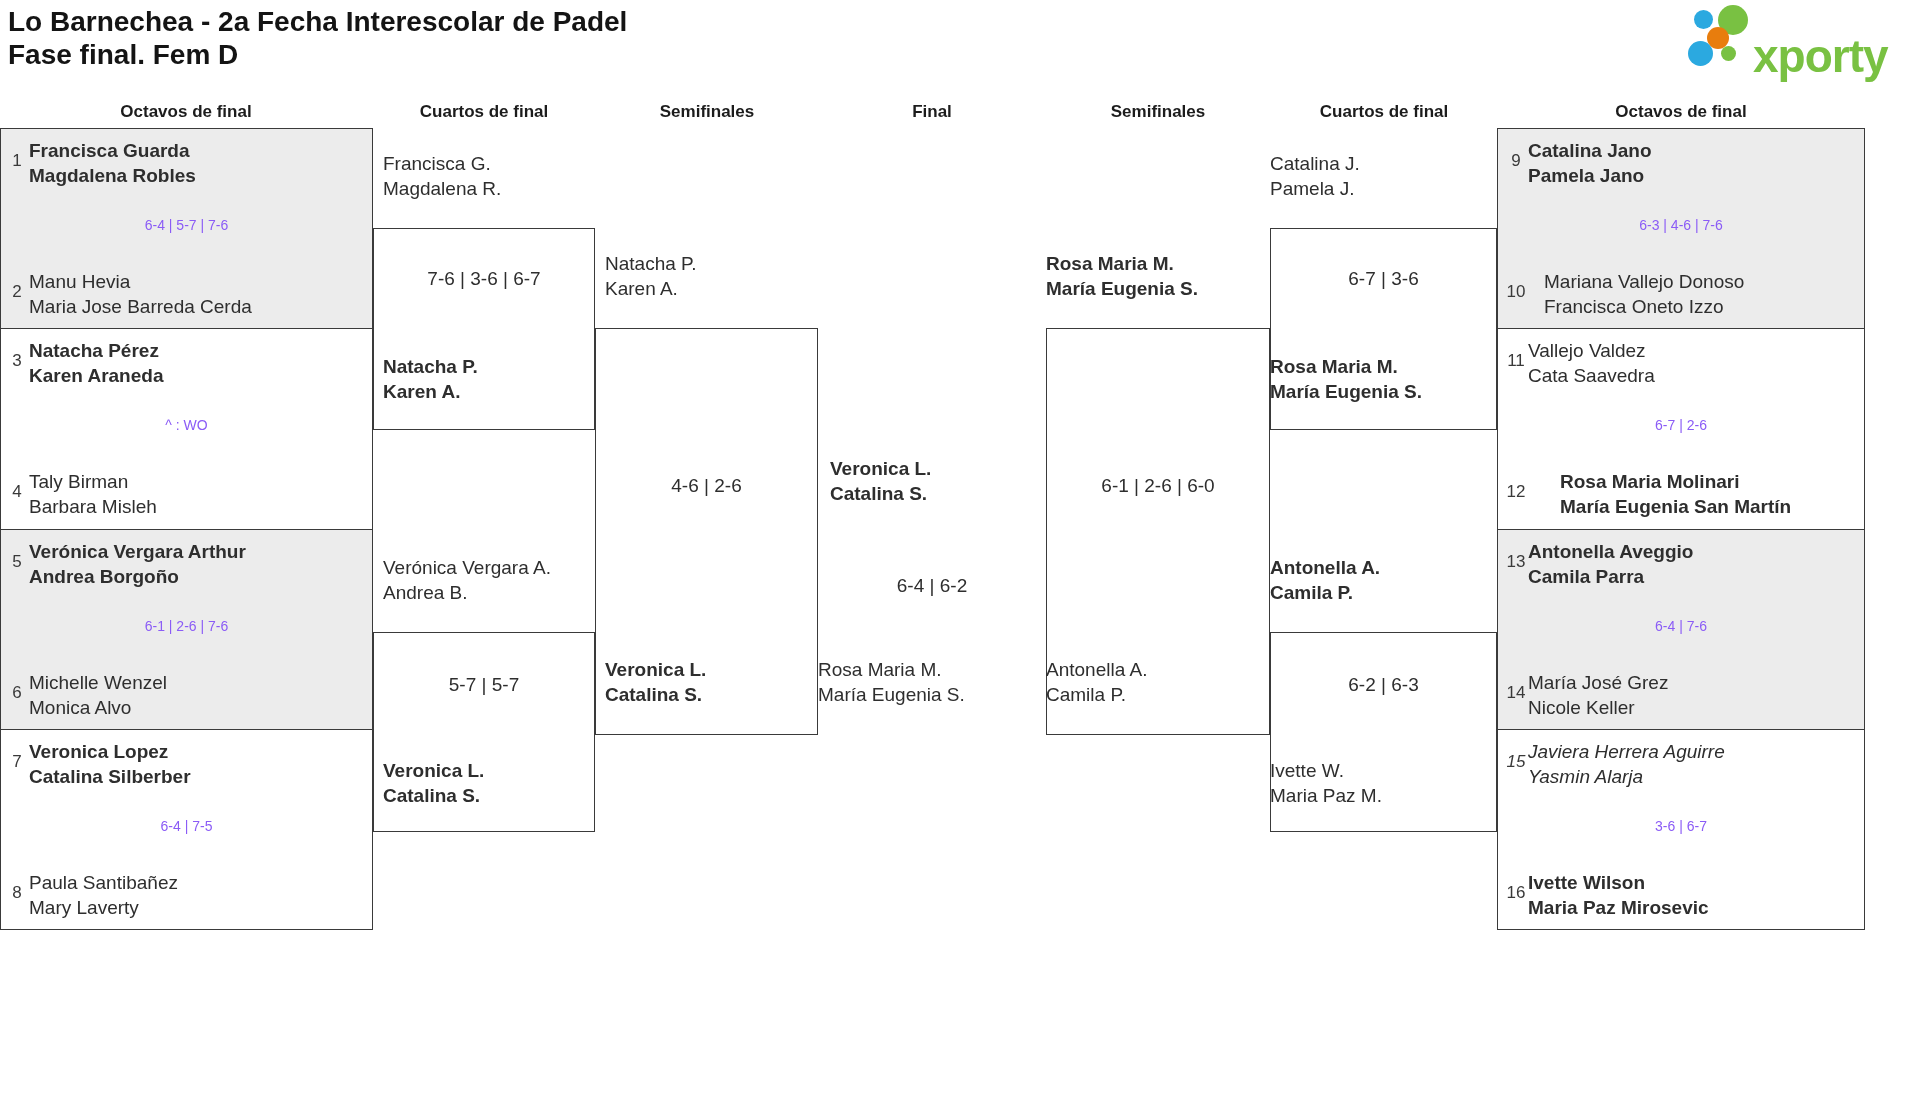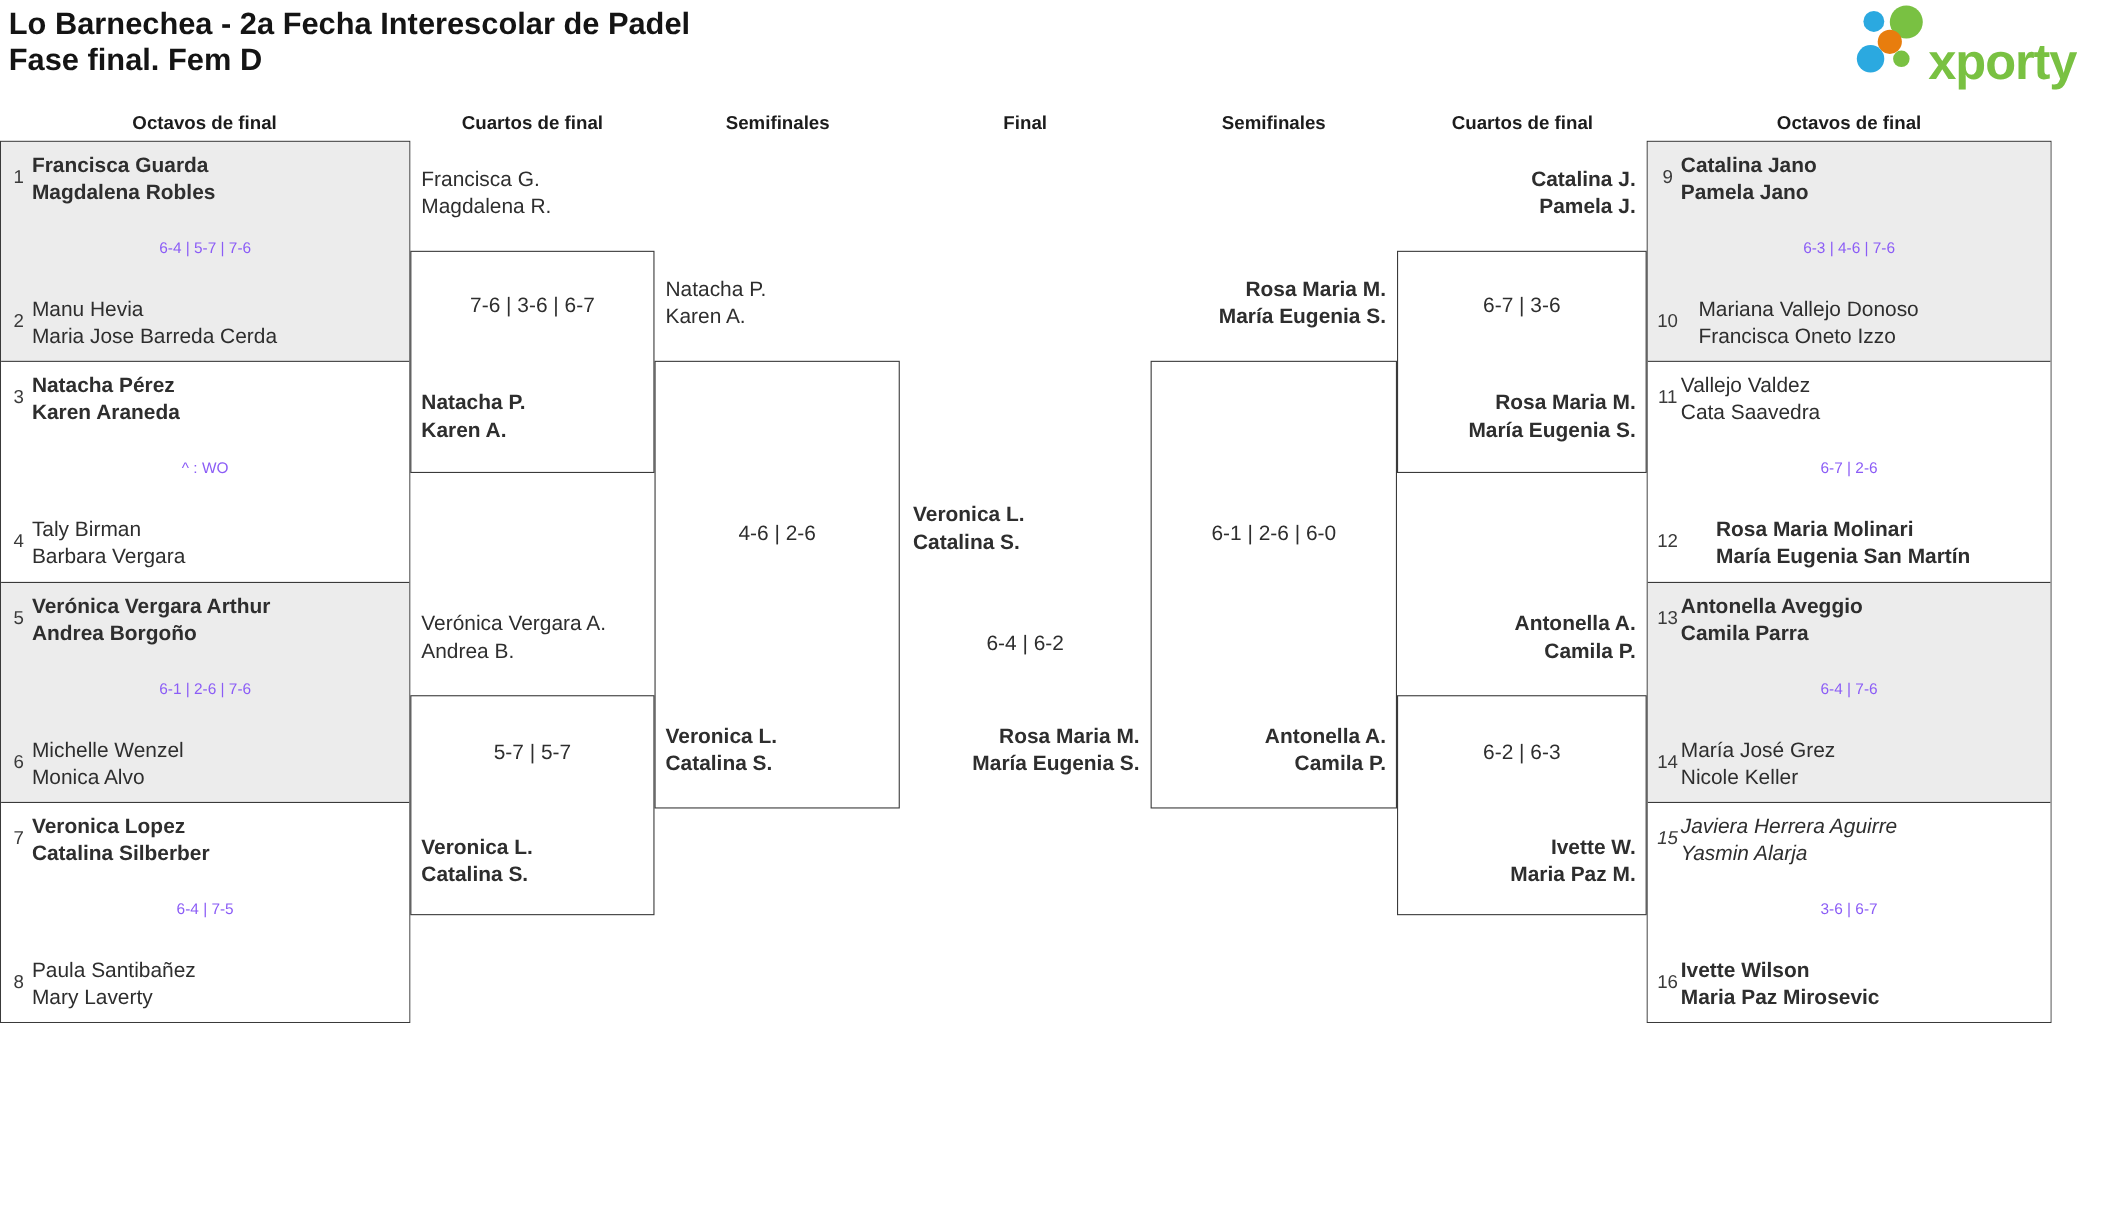--- a/index.html
+++ b/index.html
@@ -14,21 +14,21 @@
   .cell + .cell{border-top:1px solid #3a3a3a;}
   .team{position:absolute;left:4px;right:6px;display:flex;}
   .team.pos-a{top:9px;}
   .team.pos-b{top:140px;}
   .seed{flex:none;width:24px;text-align:center;font-size:17px;color:#3a3a3a;padding-top:13px;}
   .names{font-size:19px;line-height:25px;white-space:nowrap;}
   .b{font-weight:bold;}
   .score{position:absolute;left:0;width:100%;top:88px;text-align:center;font-size:14px;color:#8b5cf6;}
   .t2{position:absolute;font-size:19px;line-height:25px;white-space:nowrap;}
   .t2.ctr{text-align:center;white-space:normal;}
-  .t2.rgt{text-align:right;font-weight:bold;}
+  .t2.rgt{}
   .dot{position:absolute;border-radius:50%;}
   .logotext{position:absolute;left:65px;top:25px;font-size:46px;font-weight:bold;letter-spacing:-1px;}
 </style>
 </head>
 <body>
 
 <div class="abs title">
   <div>Lo Barnechea - 2a Fecha Interescolar de Padel</div>
   <div>Fase final. Fem D</div>
 </div>
@@ -76,21 +76,21 @@
       <span class="names b">
         <div>Natacha Pérez</div>
         <div>Karen Araneda</div>
       </span>
     </div>
     <div class="score">^ : WO</div>
     <div class="team pos-b">
       <span class="seed">4</span>
       <span class="names">
         <div>Taly Birman</div>
-        <div>Barbara Vergara</div>
+        <div>Barbara Misleh</div>
       </span>
     </div>
   </div>
 
   <div class="cell gray">
     <div class="team pos-a">
       <span class="seed">5</span>
       <span class="names b">
         <div>Verónica Vergara Arthur</div>
         <div>Andrea Borgoño</div>

